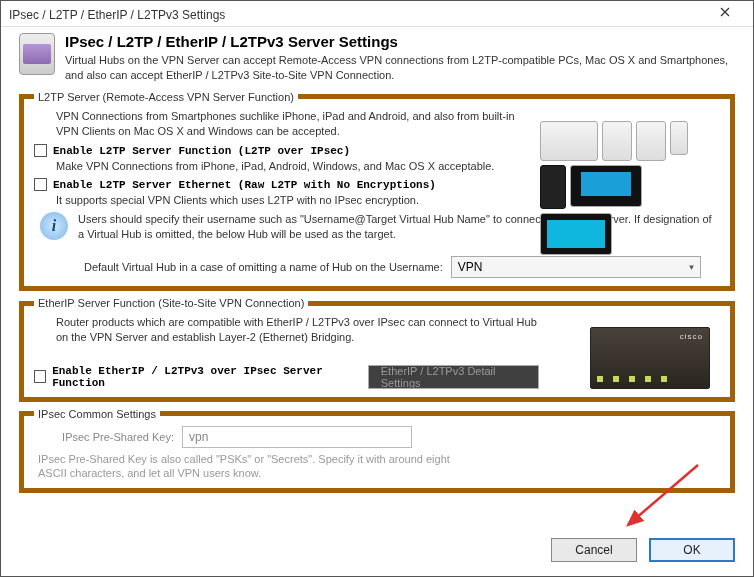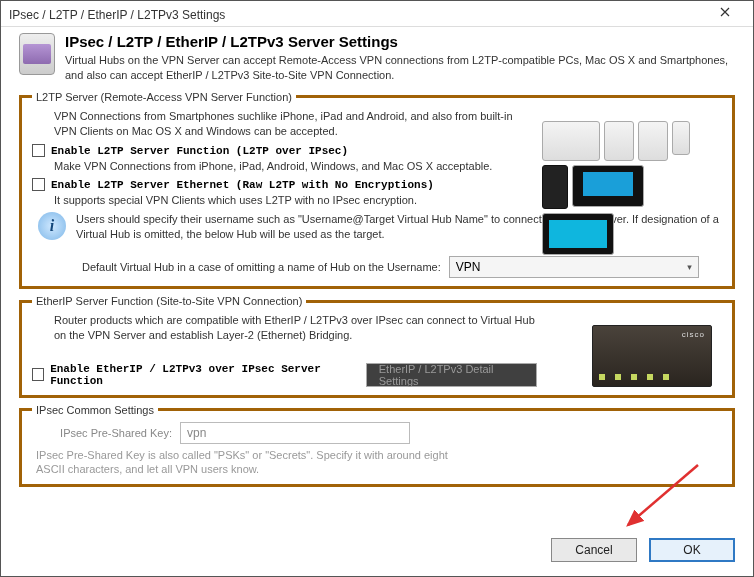--- a/index.html
+++ b/index.html
@@ -43,21 +43,21 @@
       flex-shrink: 0;
     }
     .header-icon-inner {
       width: 28px; height: 20px; background: linear-gradient(#b595d4,#8e6bb0);
       border-radius: 2px;
     }
     .header-text { flex: 1; }
     .header-title { font-size: 15px; font-weight: bold; color: #000; margin-bottom: 3px; }
     .header-desc { font-size: 11px; color: #333; line-height: 1.35; }
     fieldset.group {
-      border: 3px solid #a16207;
+      border: 5px solid #a16207;
       padding: 6px 10px 8px 10px;
       margin-bottom: 6px;
       position: relative;
     }
     fieldset.group > legend {
       font-size: 11px; color: #333;
       padding: 0 4px;
     }
     .desc { font-size: 11px; color: #333; line-height: 1.35; margin-bottom: 6px; }
     .indent { margin-left: 22px; }

